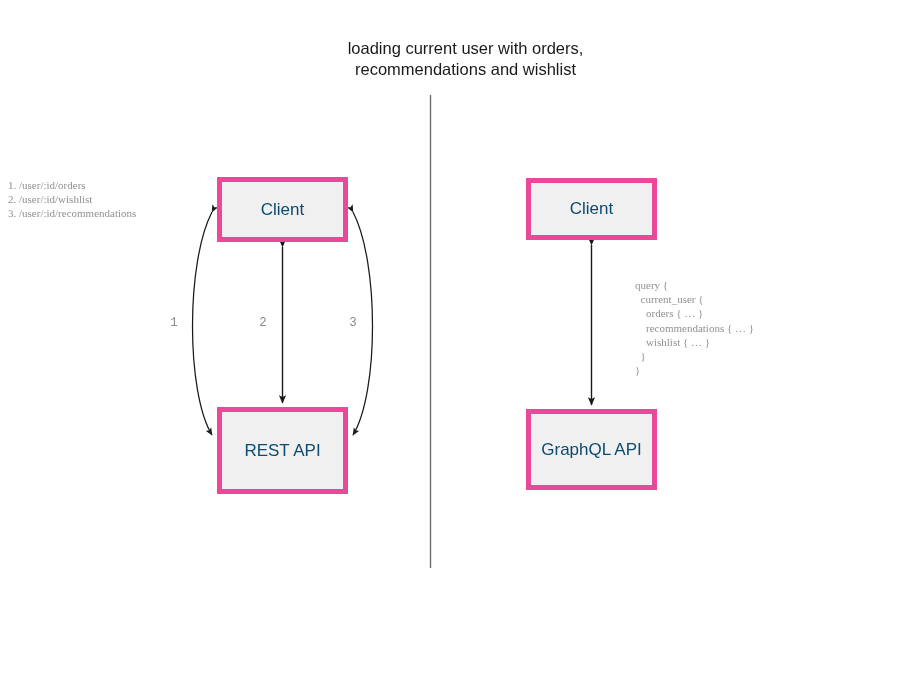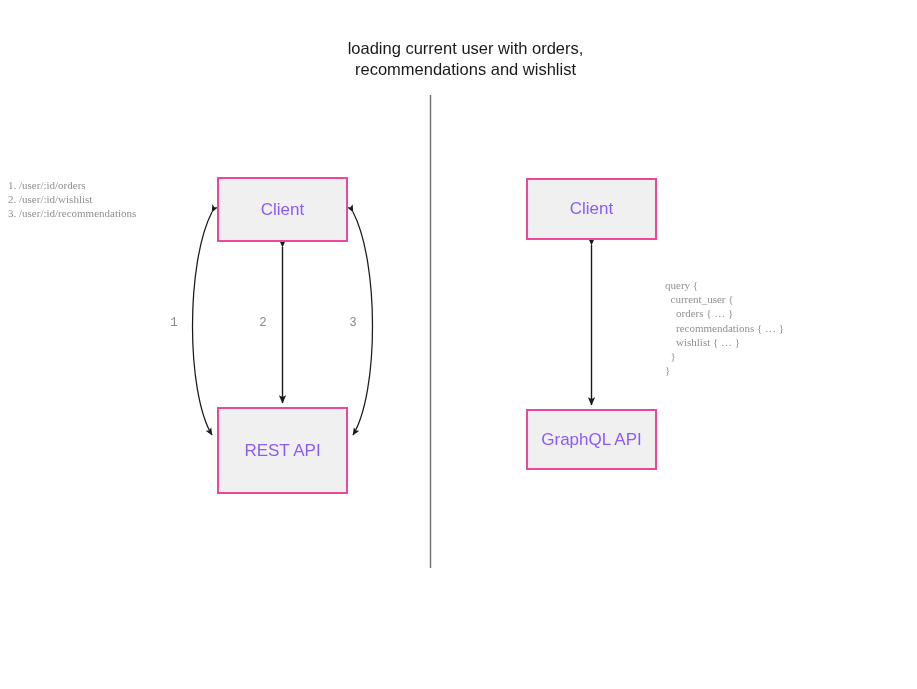--- a/index.html
+++ b/index.html
@@ -35,33 +35,33 @@
     color: #1a1a1a;
     font-family: "Liberation Sans", sans-serif;
     white-space: pre-line;
     padding-left: 7px;
   }
 
   .node {
     position: absolute;
     box-sizing: border-box;
     background: #f0f0f0;
-    border: 2px solid #ec4899;
+    border: 5px solid #ec4899;
     display: flex;
     align-items: center;
     justify-content: center;
     font-size: 17px;
-    color: #8b5cf6;
+    color: #0c4a6e;
     font-family: "Liberation Sans", sans-serif;
   }
 
   #client-rest      { left: 217px; top: 177px; width: 131px; height: 65px; }
   #rest-api         { left: 217px; top: 407px; width: 131px; height: 87px; }
   #client-graphql   { left: 526px; top: 178px; width: 131px; height: 62px; }
-  #graphql-api      { left: 526px; top: 409px; width: 131px; height: 61px; }
+  #graphql-api      { left: 526px; top: 409px; width: 131px; height: 81px; }
 
   .edge-label {
     position: absolute;
     font-family: "Liberation Mono", monospace;
     font-size: 12.5px;
     color: #8a8a8a;
     text-align: center;
     width: 20px;
   }
   #edge-label-1 { left: 164px; top: 316px; }
@@ -70,21 +70,21 @@
 
   .code {
     position: absolute;
     font-family: Liberation Serif, serif;
     font-size: 11px;
     line-height: 14.2px;
     color: #909090;
     white-space: pre;
   }
   #rest-endpoints { left: 8px; top: 178px; }
-  #graphql-query  { left: 665px; top: 278px; }
+  #graphql-query  { left: 635px; top: 278px; }
 </style>
 </head>
 <body>
 
 <div class="title">loading current user with orders,
 recommendations and wishlist</div>
 
 <svg id="canvas" xmlns="http://www.w3.org/2000/svg">
   <defs>
     <marker id="arrowhead" markerWidth="7" markerHeight="7" refX="5.6" refY="3" orient="auto" markerUnits="strokeWidth">

